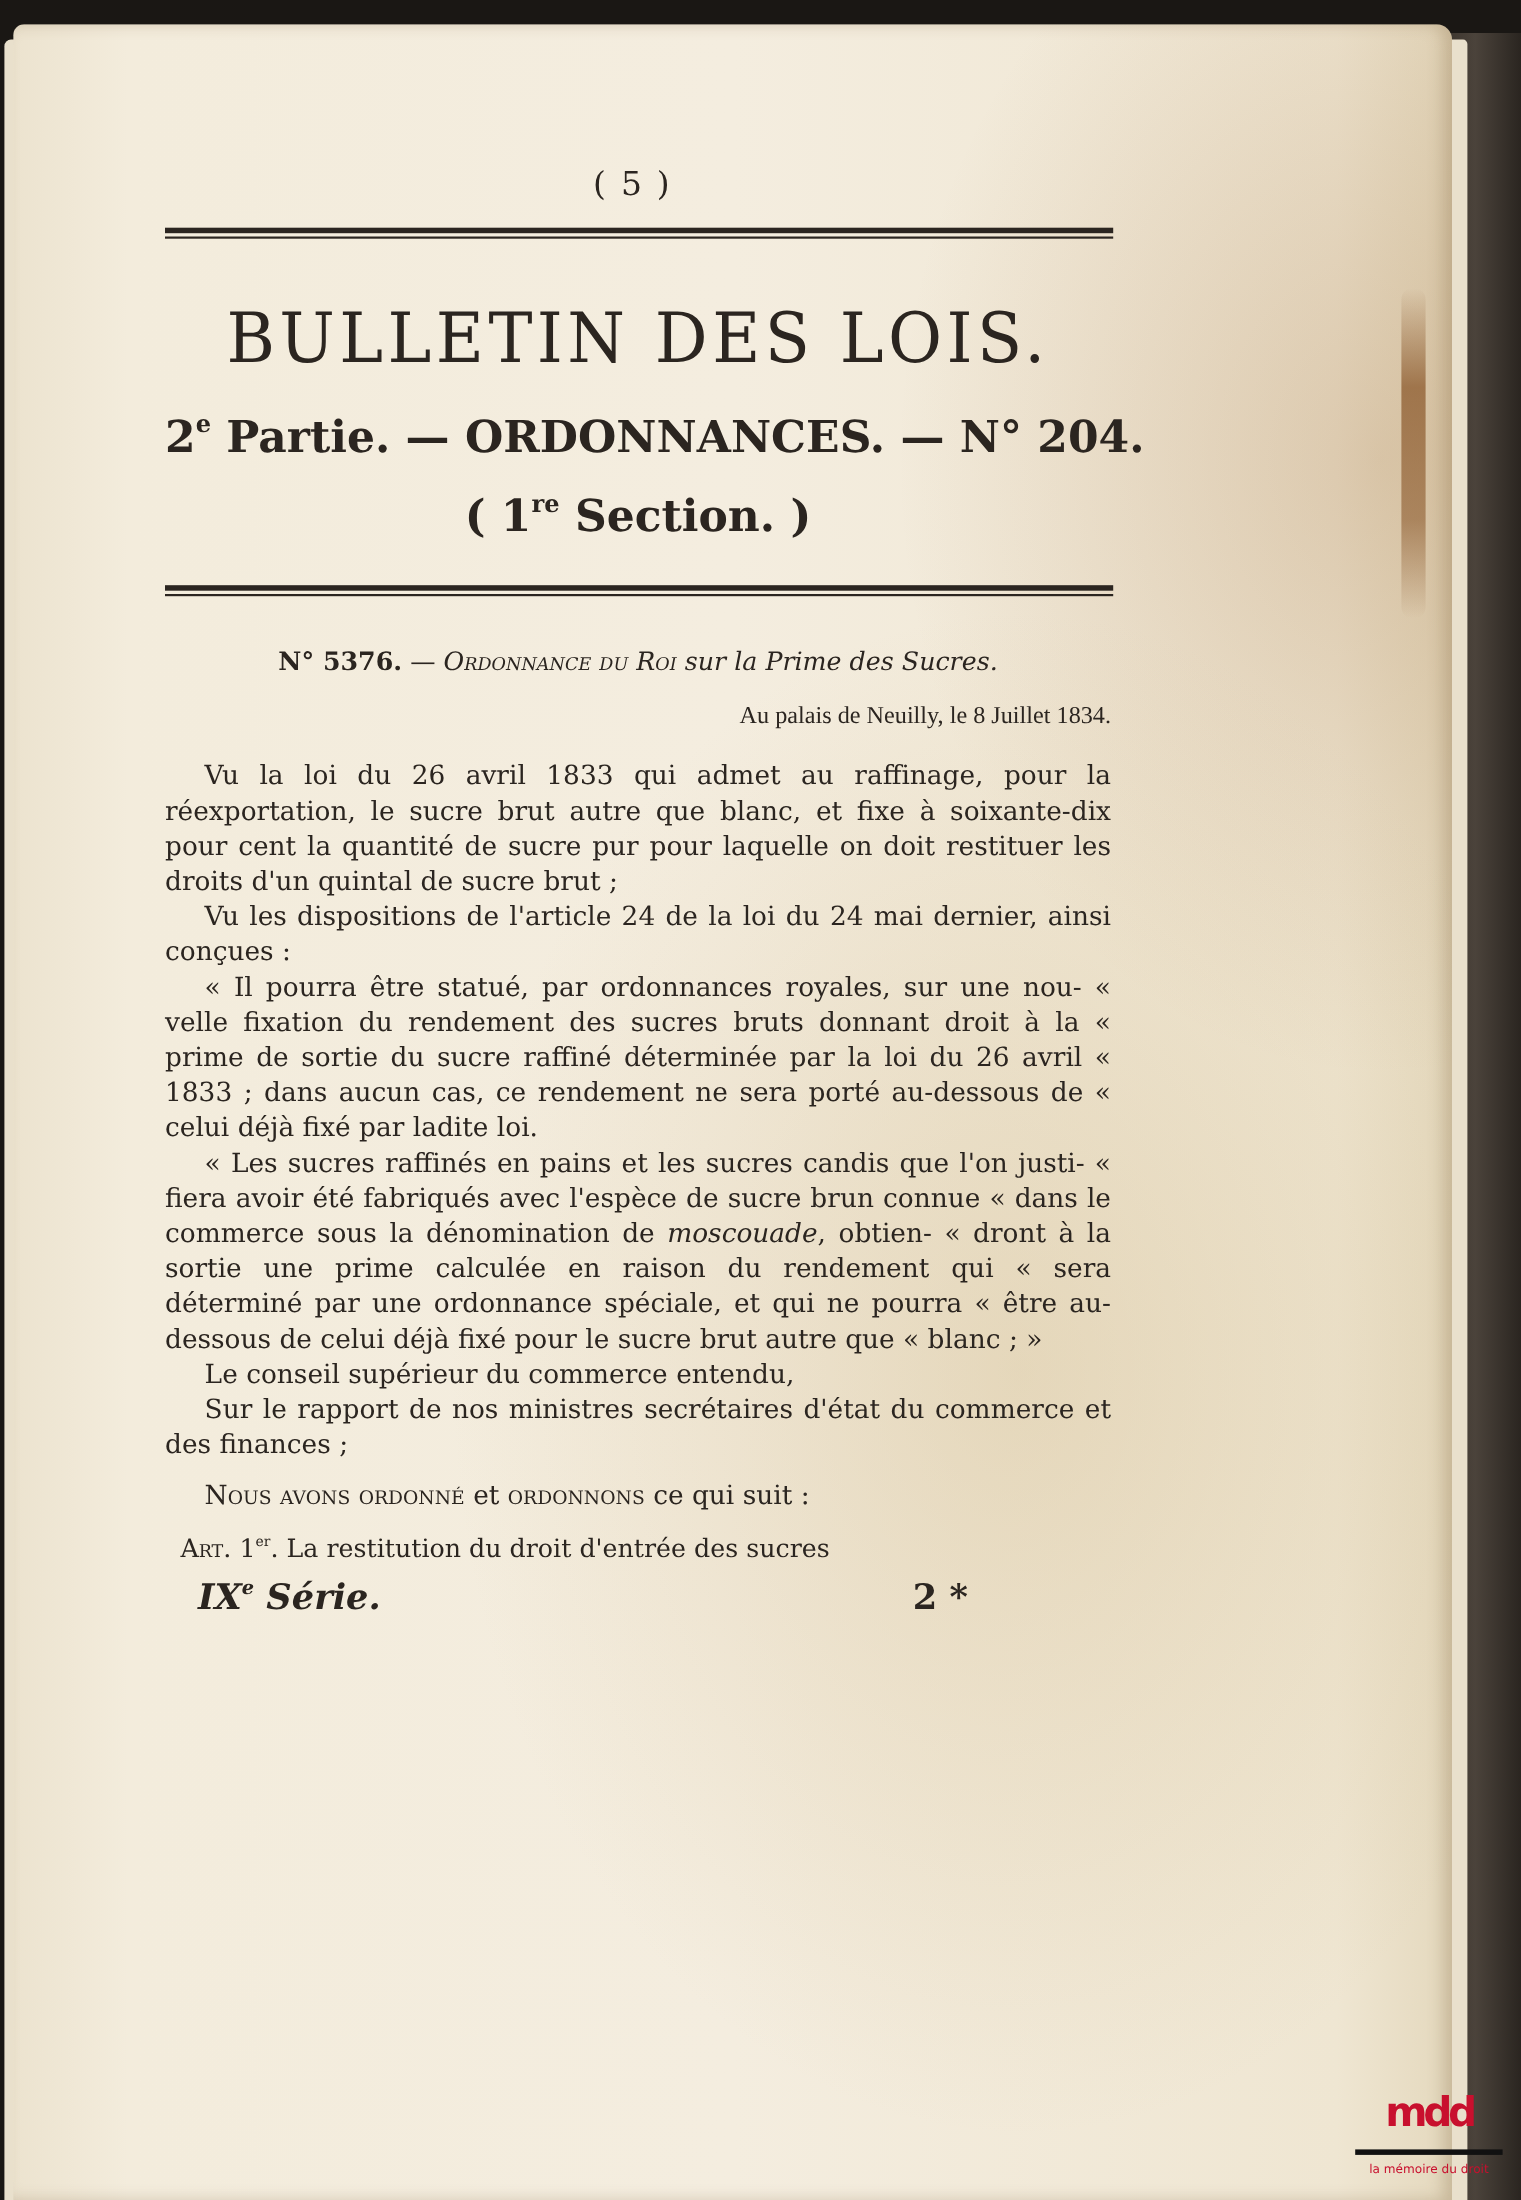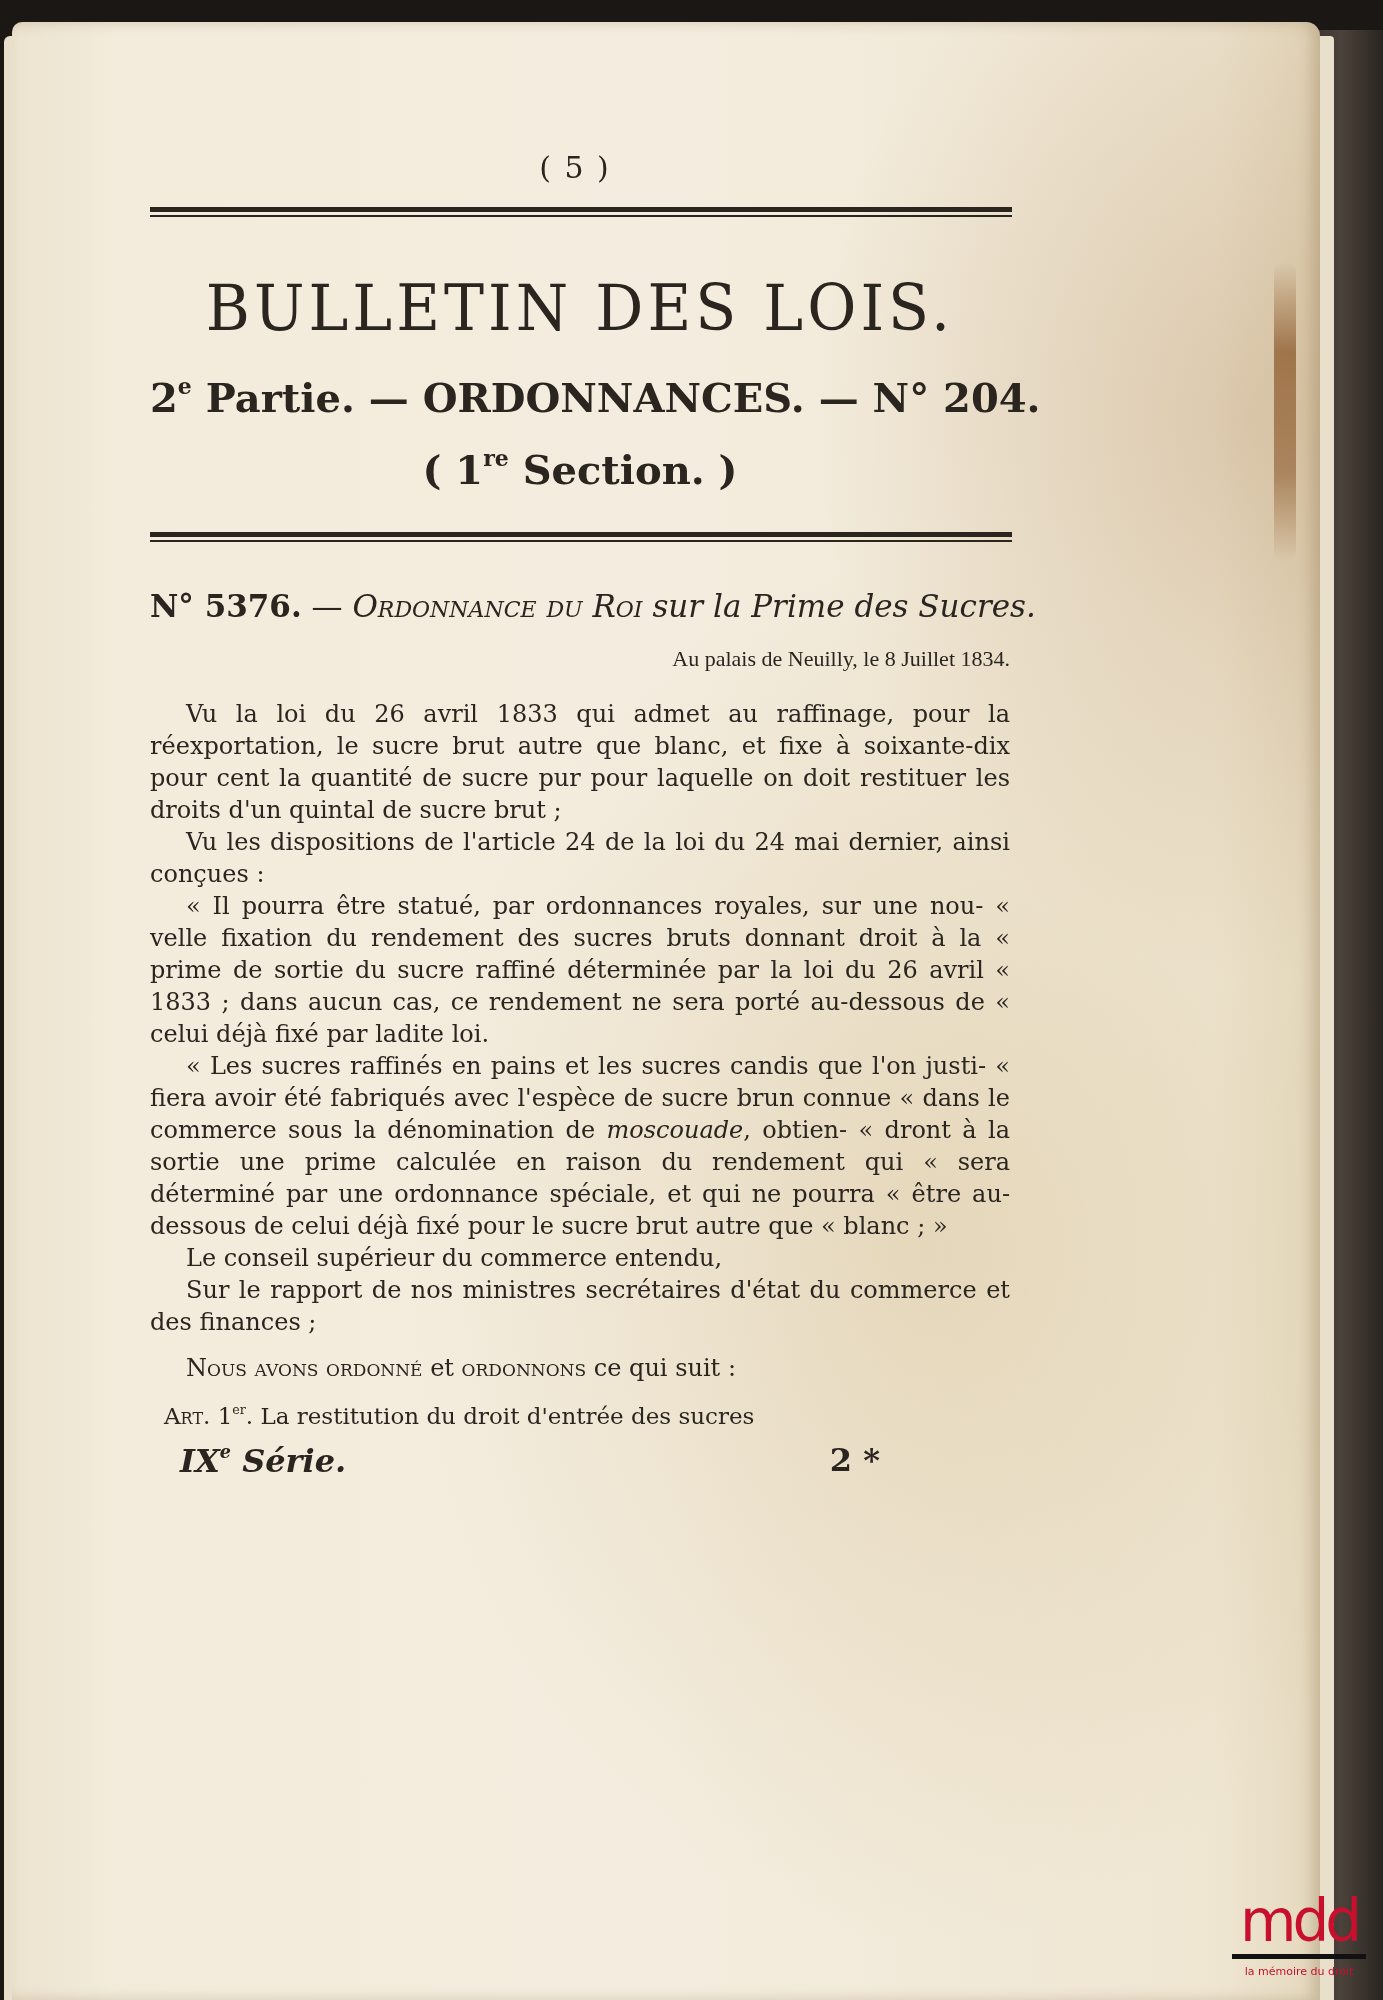--- a/index.html
+++ b/index.html
@@ -48,21 +48,21 @@
     }
     .subtitle {
       text-align: center; font-size: 40px; font-weight: bold; margin-top: 30px; white-space: nowrap;
     }
     .section {
       text-align: center; font-size: 40px; font-weight: bold; margin-top: 24px;
     }
     sup { font-size: 0.55em; vertical-align: 0.8em; }
     .rule2 { margin-top: 40px; }
     .ordonnance-heading {
-      margin-top: 46px; font-size: 31px; text-align: center; white-space: nowrap;
+      margin-top: 46px; font-size: 23px; text-align: center; white-space: nowrap;
     }
     .ordonnance-heading .num { font-weight: bold; }
     .ordonnance-heading .it { font-style: italic; }
     .ordonnance-heading .sc { font-style: italic; font-variant: small-caps; }
     .dateline { text-align: right; font-size: 22px; margin-top: 22px; font-family: Liberation Serif, serif; }
     .body-text { font-size: 24px; line-height: 32px; text-align: justify; margin-top: 26px; }
     .body-text p { margin: 0; text-indent: 36px; }
     .body-text p.big { font-size: 26px; line-height: 34px; margin-bottom: 16px; }
     .body-text p.spaced { margin-top: 14px; }
     .body-text .sc { font-variant: small-caps; }
@@ -71,22 +71,22 @@
     .footer {
       margin-top: 12px; display: flex; justify-content: space-between; font-size: 32px;
       padding-left: 30px; padding-right: 130px;
     }
     .footer .series { font-style: italic; font-weight: bold; }
     .footer .sig { font-weight: bold; }
     .logo {
       position: absolute; left: 1224px; top: 1892px; width: 150px; height: 104px;
     }
     .logo-mark {
-      font-family: "DejaVu Sans", "Liberation Sans", sans-serif; font-weight: normal;
-      color: #c8102e; font-size: 58px; letter-spacing: -4px; line-height: 58px;
+      font-family: "DejaVu Sans", "Liberation Sans", sans-serif; font-weight: bold;
+      color: #c8102e; font-size: 37px; letter-spacing: -4px; line-height: 58px;
       display: block; text-align: center;
     }
     .logo-bar { height: 5px; background: #111; margin: 4px 8px 6px 8px; }
     .logo-tagline {
       font-family: "DejaVu Sans", "Liberation Sans", sans-serif; color: #c8102e; font-size: 11px;
       text-align: center; display: block;
     }
   </style>
 </head>
 <body>

